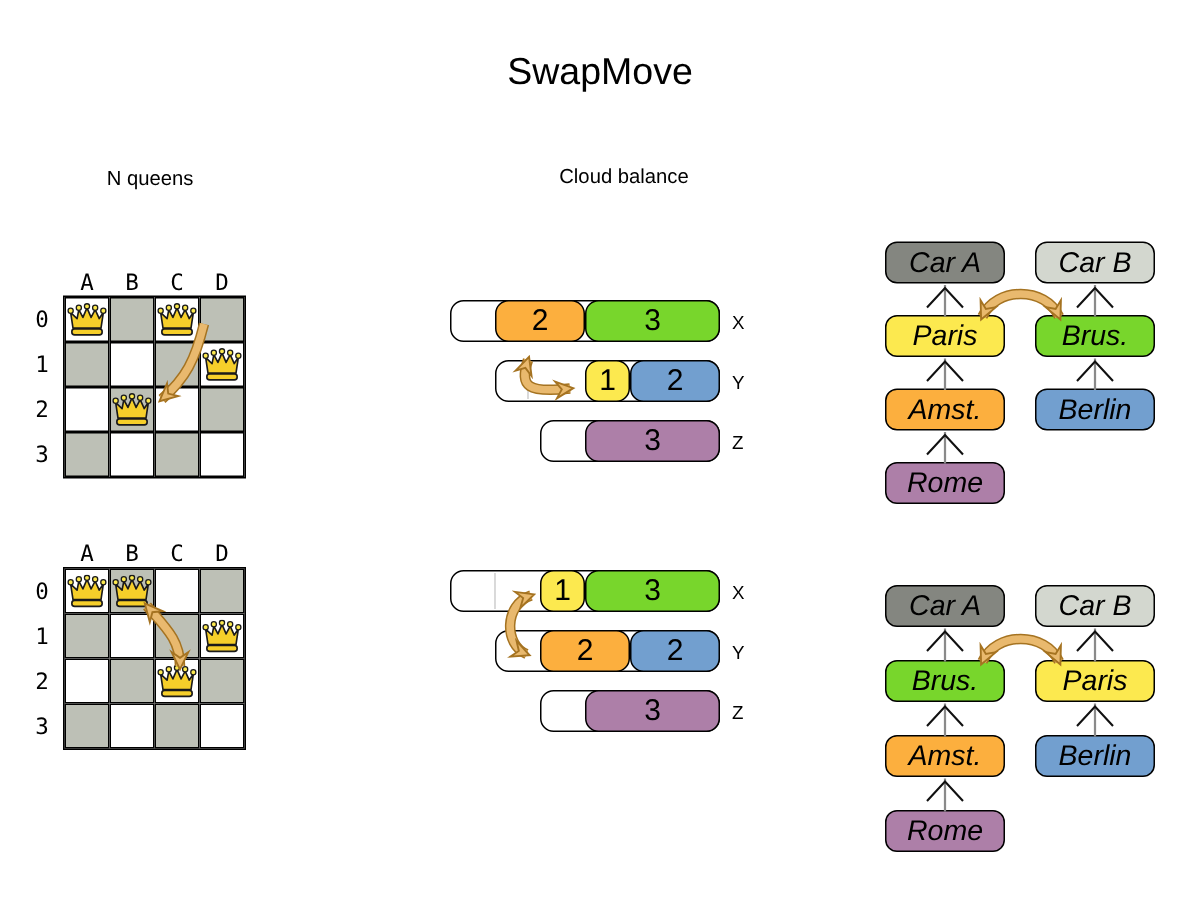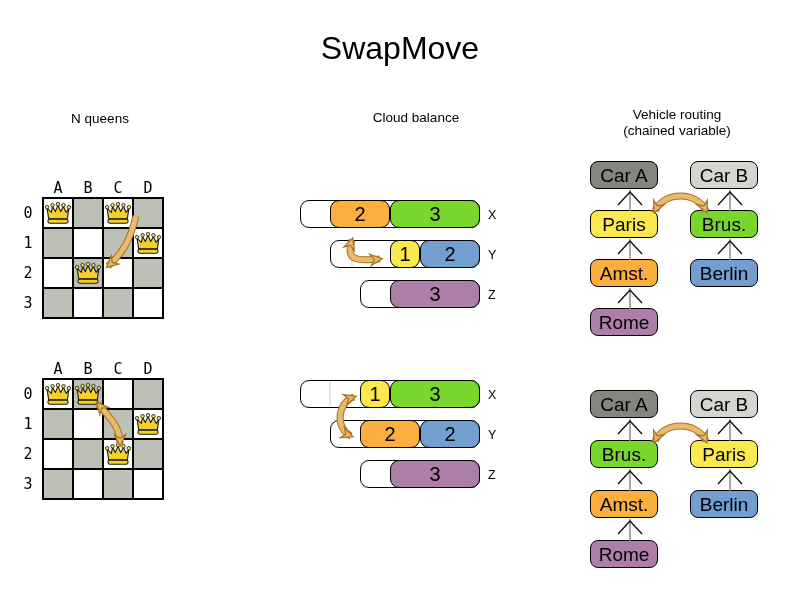--- a/index.html
+++ b/index.html
@@ -1,57 +1,53 @@
 <!DOCTYPE html>
 <html><head>
 <meta charset="utf-8">
 <style>
   html,body{margin:0;padding:0;background:#fff;}
   body{font-family:"Liberation Sans",sans-serif;color:#000;}
   #canvas{position:relative;width:800px;height:600px;overflow:hidden;background:#fff;}
   #page-title{position:absolute;left:0;right:0;top:33px;margin:0;text-align:center;
-              font-size:32px;font-weight:400;line-height:30px;}
+              font-size:25px;font-weight:400;line-height:30px;}
   #page-subtitle{position:absolute;left:0;right:0;top:69px;text-align:center;font-size:13px;}
   .colhead{position:absolute;text-align:center;font-size:13.5px;line-height:16px;}
   #h-nq{left:30px;width:140px;top:111px;}
   #h-cb{left:344px;width:144px;top:110px;}
   #h-vr{left:597px;width:160px;top:107px;}
   #diagram-layer,#queen-layer{position:absolute;left:0;top:0;width:800px;height:600px;}
   #diagram-layer{z-index:10;}
   #overlay-low{position:absolute;left:0;top:0;z-index:20;pointer-events:none;}
   #queen-layer{z-index:30;pointer-events:none;}
   #overlay-high{position:absolute;left:0;top:0;z-index:40;pointer-events:none;}
   .cell{position:absolute;width:30px;height:30px;box-sizing:border-box;border:1px solid #000;}
   .board-frame{position:absolute;box-sizing:border-box;border:1px solid #000;}
   .nq-col-label,.nq-row-label{position:absolute;font-family:"DejaVu Sans Mono",monospace;
       font-size:15px;width:30px;text-align:center;line-height:16px;}
   .queen{position:absolute;width:28px;height:24px;}
   .cloud-outer{position:absolute;height:28px;background:#fff;border:1.6px solid #000;
       border-radius:9px;box-sizing:border-box;}
   .cloud-seg{position:absolute;height:28px;border:1.6px solid #000;border-radius:9px;
       box-sizing:border-box;display:flex;align-items:center;justify-content:center;font-size:20px;}
   .cloud-label{position:absolute;font-size:12.5px;width:20px;text-align:left;line-height:14px;}
-  .vr-box{position:absolute;width:68px;height:28px;border:1.5px solid #000;border-radius:8px;
+  .vr-box{position:absolute;width:80px;height:28px;border:1.5px solid #000;border-radius:8px;
       box-sizing:border-box;display:flex;align-items:center;justify-content:center;
-      font-size:19px;line-height:19px;}
+      font-size:19px;line-height:19px;font-style:italic;}
   .swap-arrow{fill:none;}
 </style>
 </head>
 <body>
 
 <div id="canvas">
 
   <h1 id="page-title">SwapMove</h1>
 
   <div class="colhead" id="h-nq">N queens</div>
   <div class="colhead" id="h-cb">Cloud balance</div>
-  <div class="colhead" id="h-vr">
-    <div>Vehicle routing</div>
-    <div>(chained variable)</div>
-  </div>
 
   <div id="diagram-layer">
       <div class="nq-col-label" style="left: 43px; top: 180px;">A</div>
       <div class="nq-col-label" style="left: 73px; top: 180px;">B</div>
       <div class="nq-col-label" style="left: 103px; top: 180px;">C</div>
       <div class="nq-col-label" style="left: 133px; top: 180px;">D</div>
       <div class="nq-row-label" style="left: 18px; top: 205px; width: 20px;">0</div>
       <div class="nq-row-label" style="left: 18px; top: 235px; width: 20px;">1</div>
       <div class="nq-row-label" style="left: 18px; top: 265px; width: 20px;">2</div>
       <div class="nq-row-label" style="left: 18px; top: 295px; width: 20px;">3</div>

